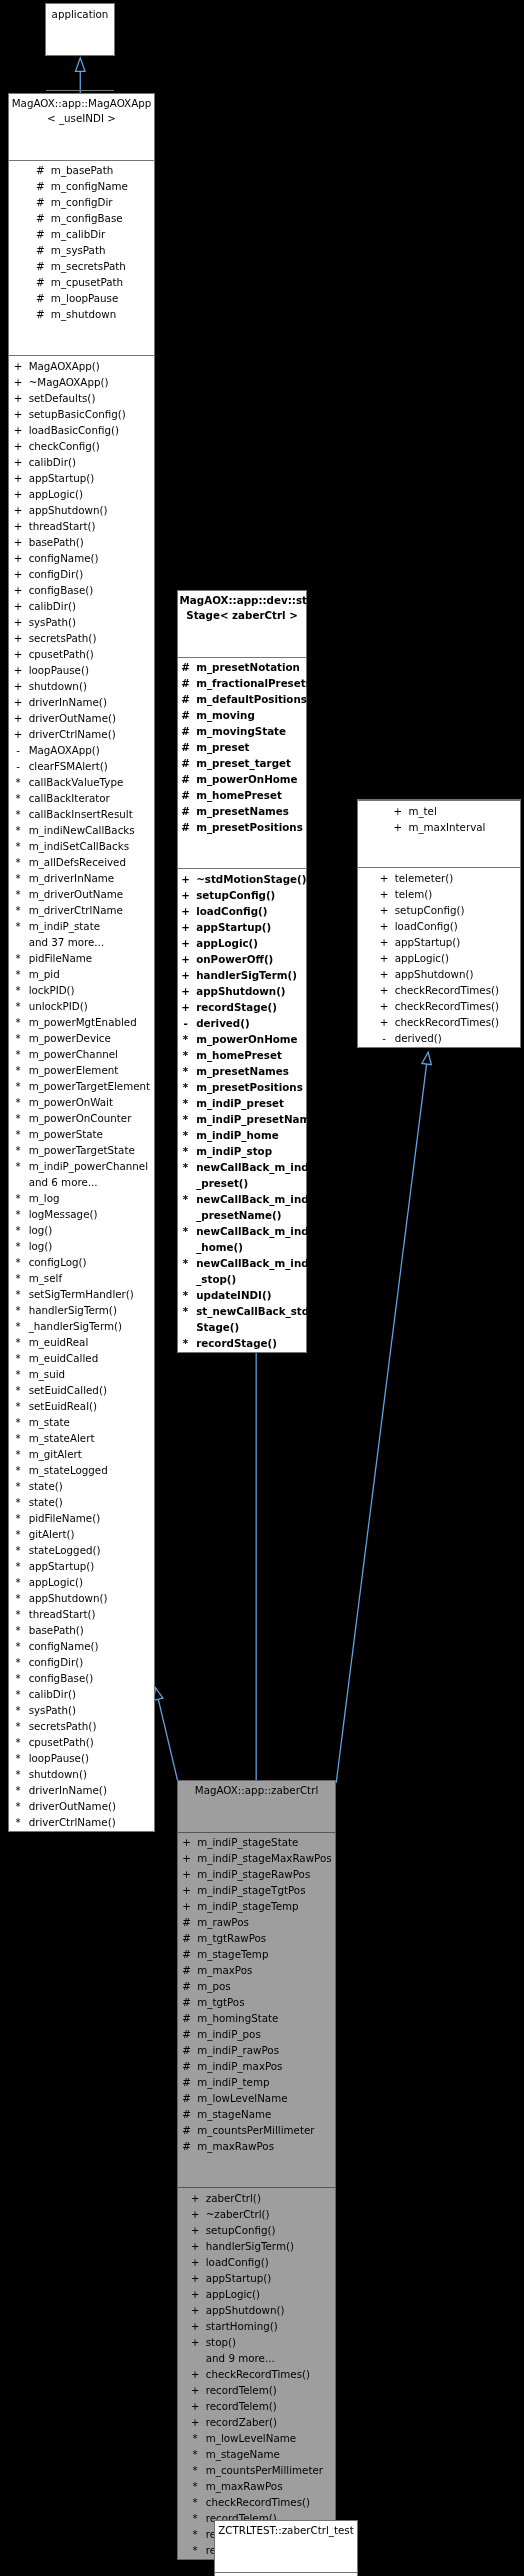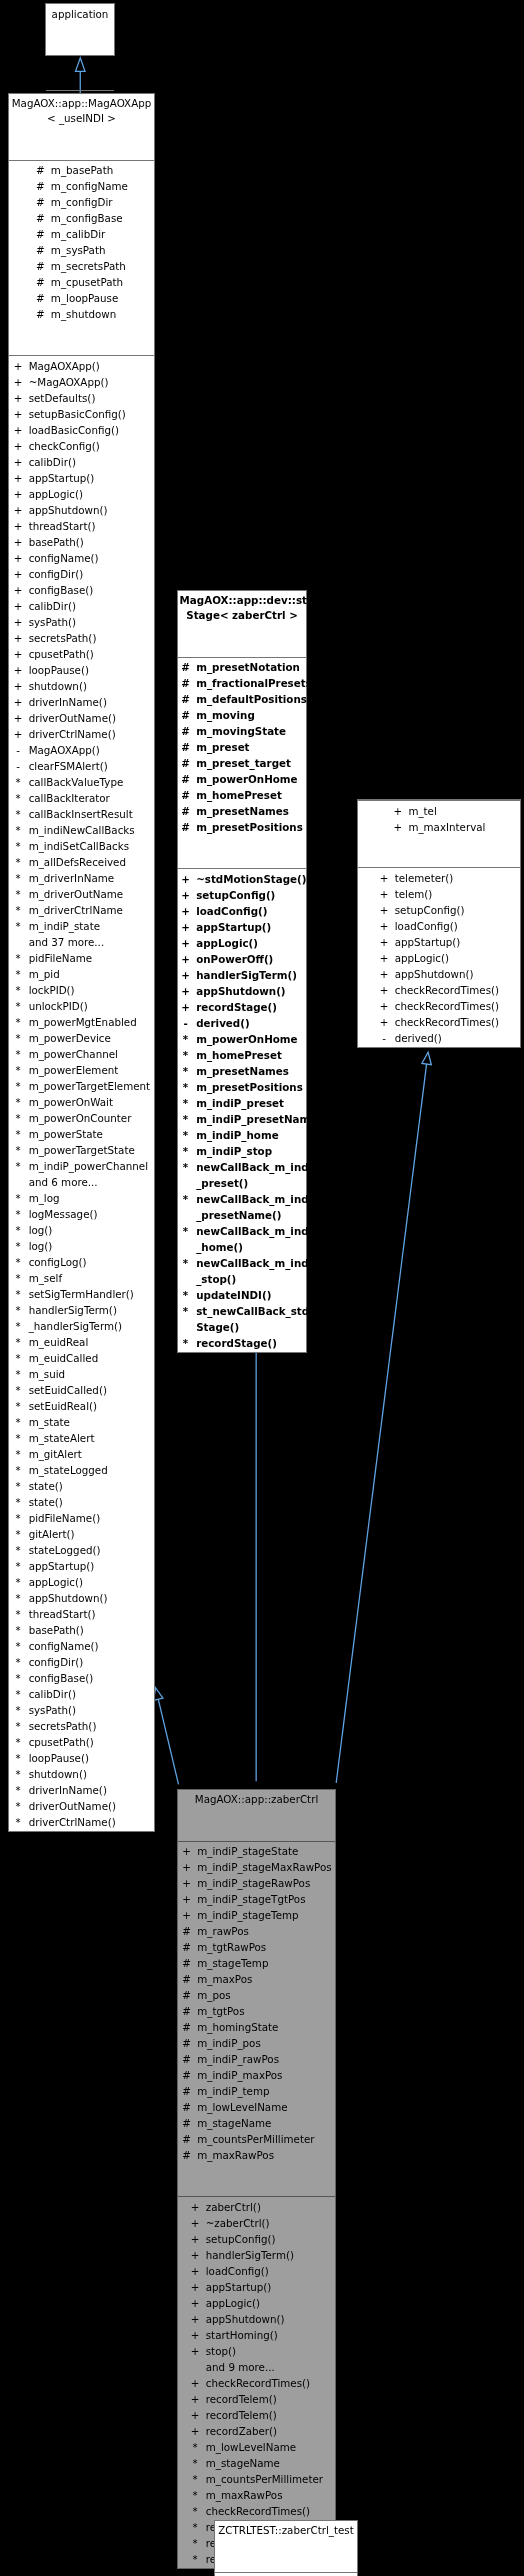--- a/index.html
+++ b/index.html
@@ -23,21 +23,21 @@
   .rows { width:max-content; margin:0 auto; }
   .row { display:flex; line-height:16px; }
   .mk { flex:none; width:10.3px; margin-right:5.5px; text-align:center; }
   .nm { white-space:pre-line; }
   #box-application { left:45px; top:3.2px; width:70px; height:53px; }
   #box-application .attrs { height:14.3px; }
   #box-application .meths { flex:1; }
   #box-magaoxapp { left:8px; top:93px; width:147px; }
   #box-stdmotionstage { left:177px; top:590px; width:130px;font-weight:bold; }
   #box-telemeter { left:357px; top:799px; width:164px; }
-  #box-zaberctrl { left:177px; top:1780px; width:159px;margin-top:9px; }
+  #box-zaberctrl { left:177px; top:1780px; width:159px; }
   #box-zaberctrl-test { left:185px; top:2520px; width:144px;margin-left:29px; }
   #box-zaberctrl-test .attrs { height:12px; }
   .edge { stroke:#5fa5e6; stroke-width:1.6; fill:none; }
   .head { stroke:#5fa5e6; stroke-width:1.6; fill:#000; }
 </style>
 </head>
 <body>
 
 <div id="canvas">
 

